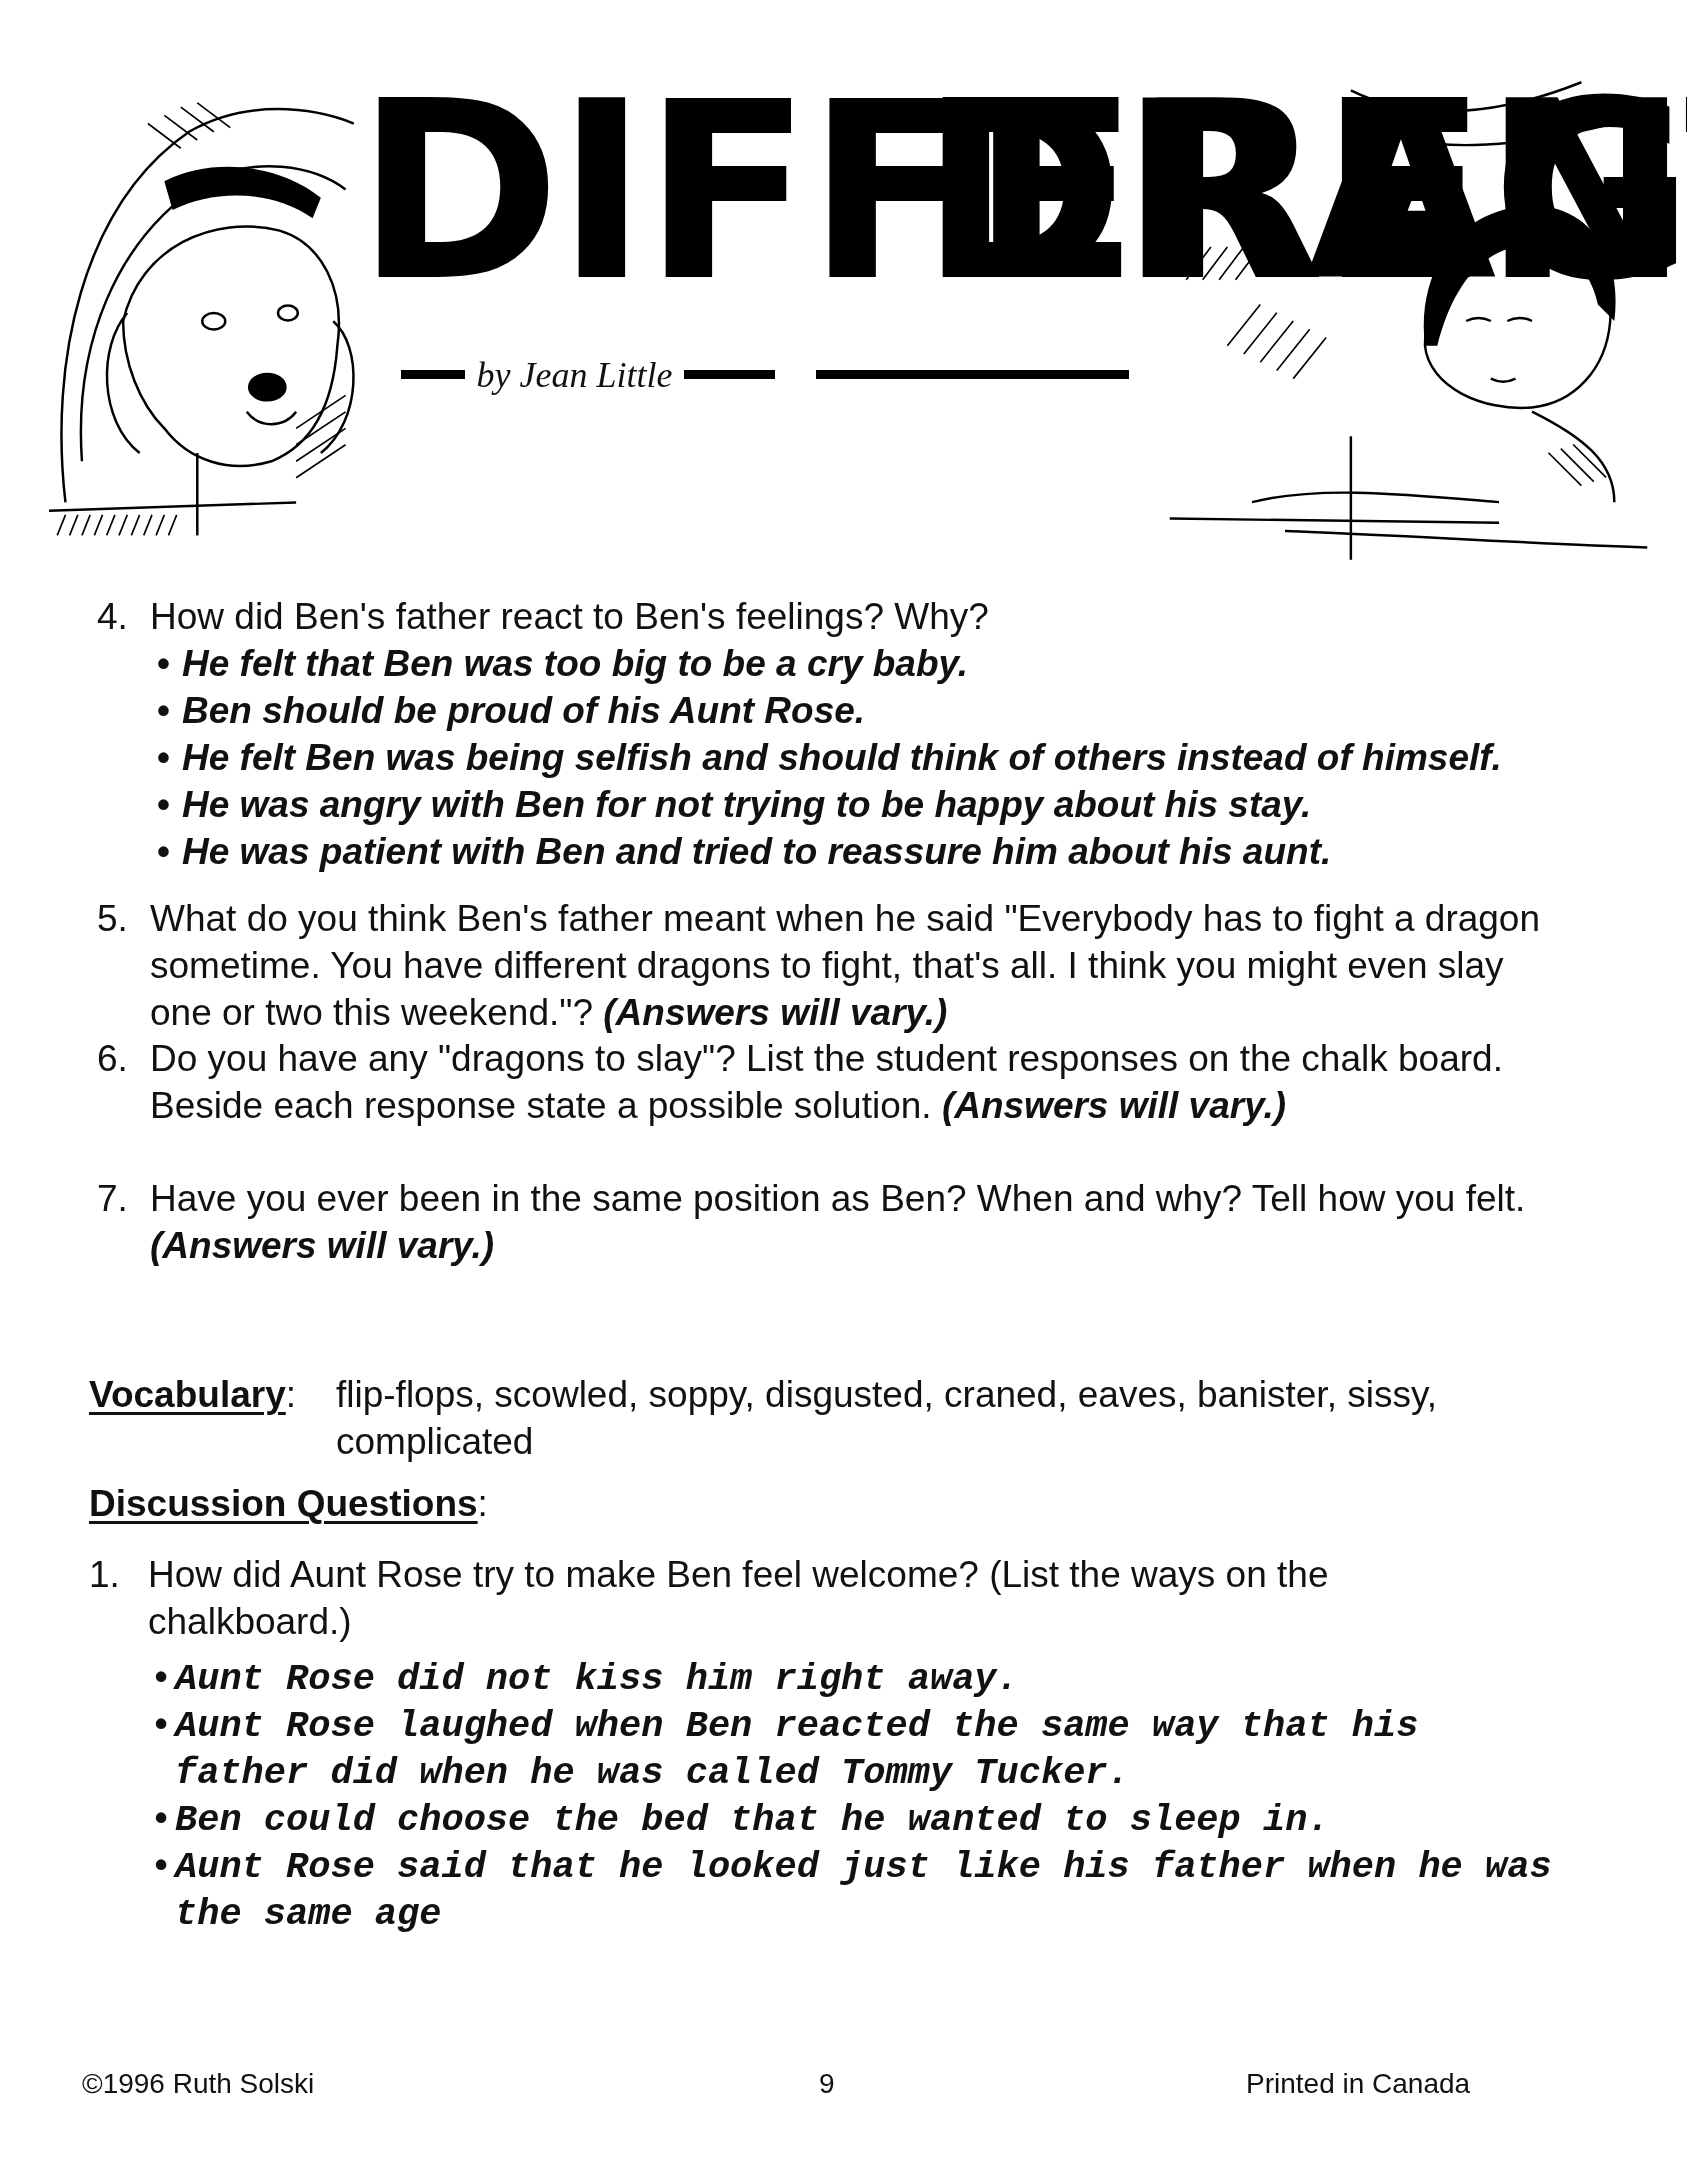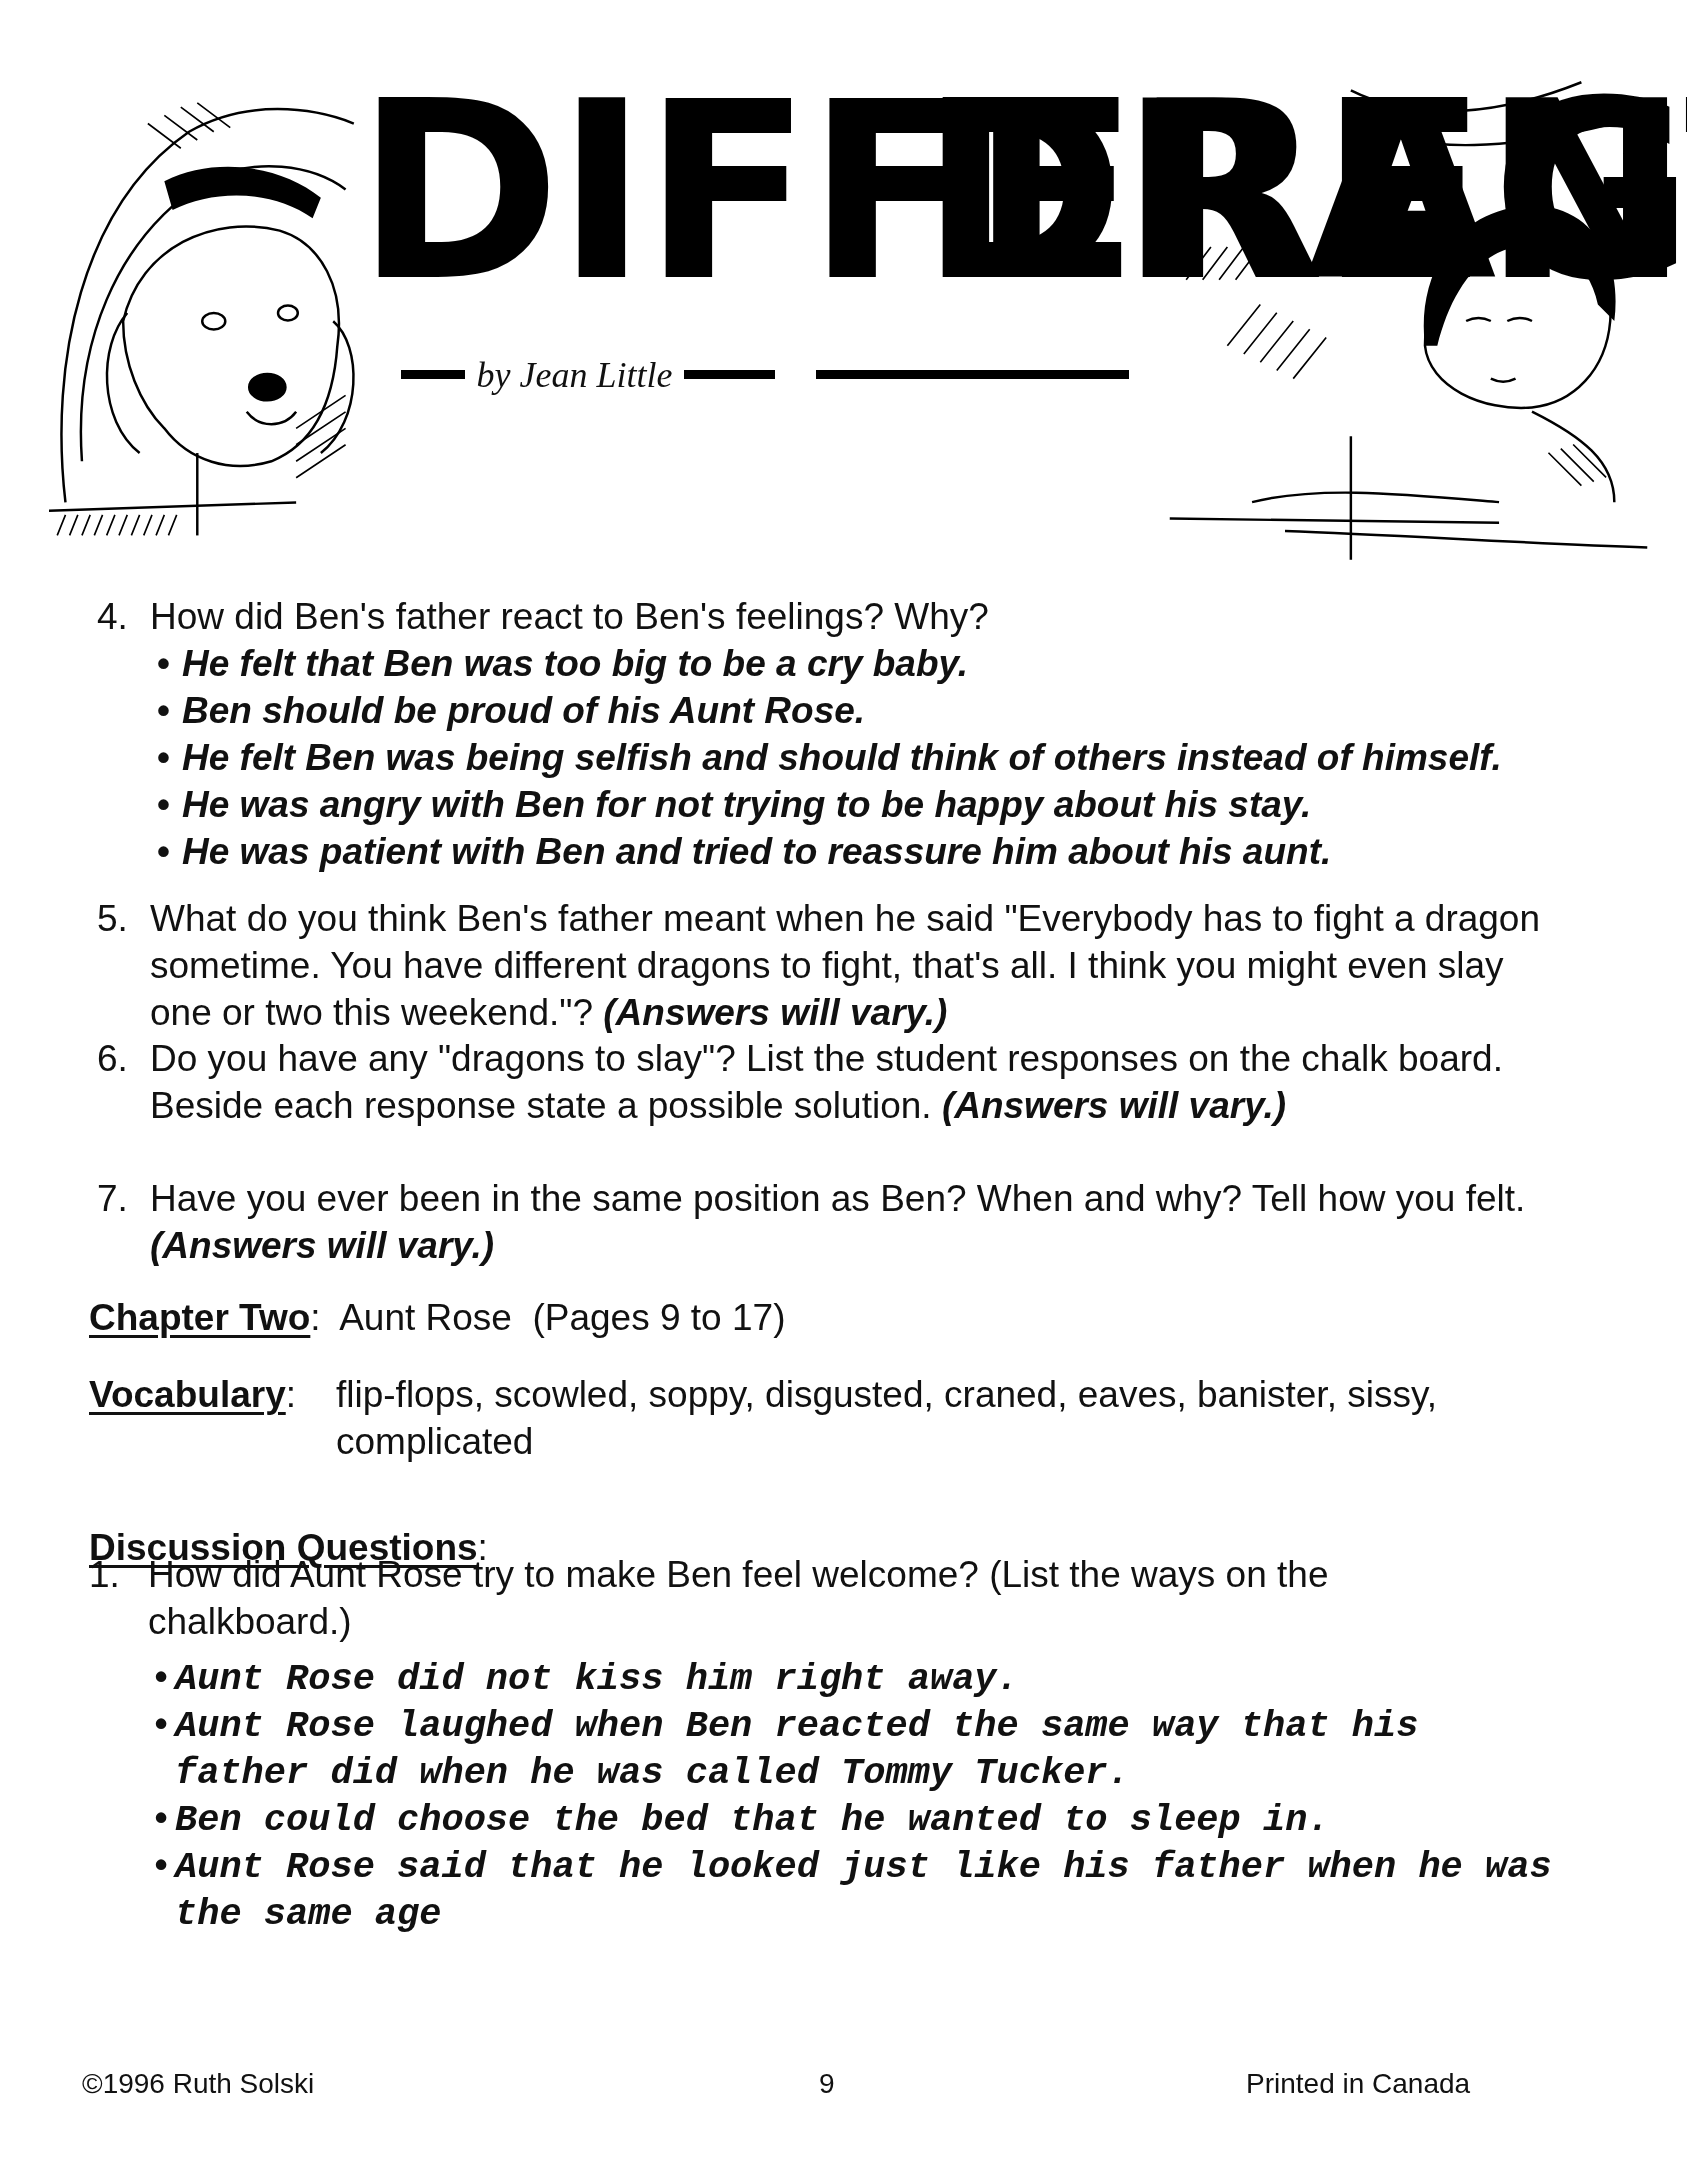--- a/index.html
+++ b/index.html
@@ -123,31 +123,27 @@
   <div class="q" style="top:1035px; width:1450px;">
     <span class="num">6.</span>
     <span class="txt"><span>Do you have any "dragons to slay"? List the student responses on the chalk board. Beside each response state a possible solution.</span> <span class="ans">(Answers will vary.)</span></span>
   </div>
 
   <div class="q" style="top:1175px; width:1450px;">
     <span class="num">7.</span>
     <span class="txt"><span>Have you ever been in the same position as Ben? When and why? Tell how you felt.</span> <span class="ans">(Answers will vary.)</span></span>
   </div>
 
-  <div class="sec" style="top:1294px;">
-    <span class="label">Chapter Two</span><span>:</span>&nbsp;
-    <span style="white-space:pre;">Aunt Rose  (Pages 9 to 17)</span>
-  </div>
 
   <div class="sec" style="top:1371px; width:1524px; display:flex;">
     <div style="flex:0 0 247px;"><span class="label">Vocabulary</span><span>:</span></div>
     <div style="flex:1; padding-left:0;">flip-flops, scowled, soppy, disgusted, craned, eaves, banister, sissy, complicated</div>
   </div>
 
-  <div class="sec" style="top:1480px;margin-top:44px;">
+  <div class="sec" style="top:1480px;">
     <span class="label">Discussion Questions</span><span>:</span>
   </div>
 
   <div class="q" style="top:1551px; left:89px; width:1434px;">
     <span class="num">1.</span>
     <span class="txt" style="margin-left:59px;">How did Aunt Rose try to make Ben feel welcome? (List the ways on the chalkboard.)</span>
   </div>
 
   <div class="bullets" style="top:1656px; left:150px; width:1417px;font-family:Liberation Mono, monospace;">
     <div class="b">Aunt Rose did not kiss him right away.</div>

